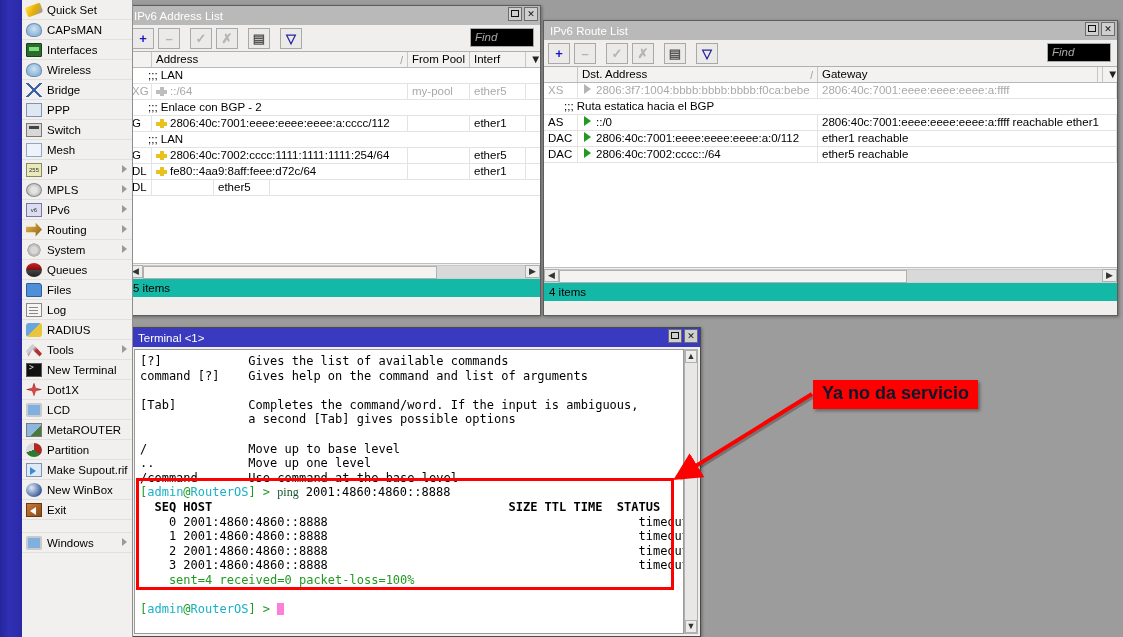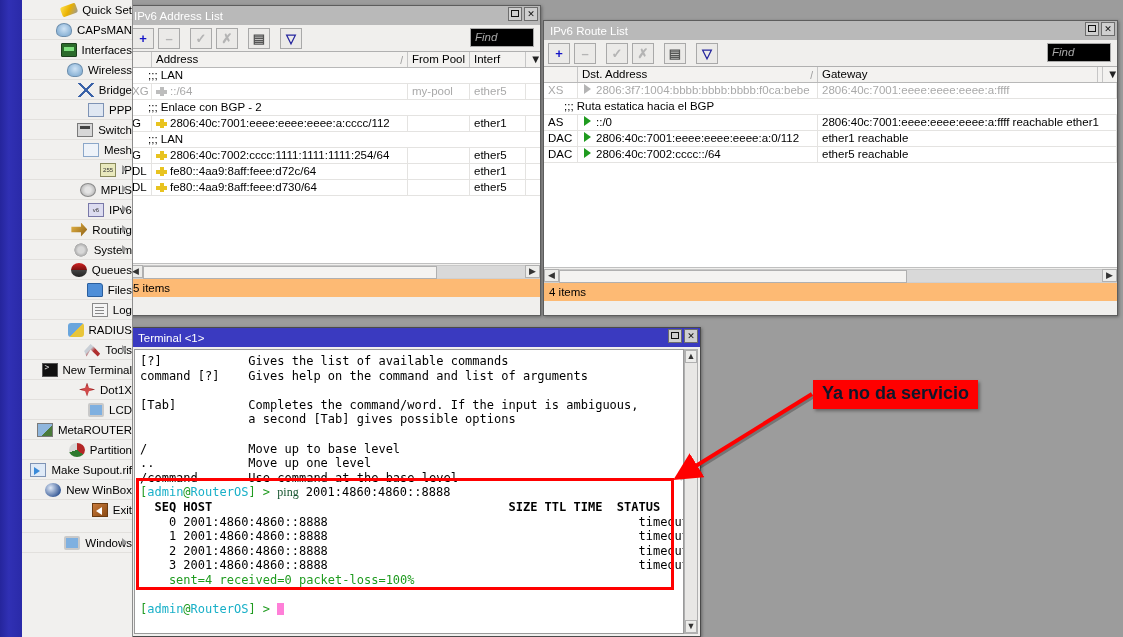--- a/index.html
+++ b/index.html
@@ -26,21 +26,20 @@
     border-right:1px solid #8e8e8e;
     z-index:3;
   }
   .menu-item {
     display:flex; align-items:center; height:20px;
     padding-left:4px; gap:5px;
     border-bottom:1px solid #e2e0dd;
     position:relative;
     cursor:default;
     font-size:11.5px;
-    justify-content:flex-end;
   }
   .menu-item .mlabel { white-space:nowrap; }
   .menu-item .arrow {
     position:absolute; right:5px; top:5px;
     width:0;height:0;
     border-left:5px solid #9a9a9a;
     border-top:4px solid transparent;
     border-bottom:4px solid transparent;
   }
   .menu-sep { height:13px; border-bottom:1px solid #e2e0dd; }
@@ -161,21 +160,21 @@
 
   .hscroll {
     height:15px; background:#f0efed; border-top:1px solid #c0c0c0;
     display:flex; align-items:center;
   }
   .hs-arrow { width:15px;height:13px;background:#ececea;border:1px solid #b0b0b0;
     text-align:center;line-height:11px;font-size:9px;color:#333;}
   .hs-track { flex:1; height:13px; background:#d9d9d9; border-top:1px solid #c8c8c8; position:relative;}
   .hs-thumb { position:absolute; left:0; top:0; height:13px; background:#f4f3f1; border:1px solid #b0b0b0;}
   .statusbar {
-    height:19px; background:#fdba74; border-top:1px solid #cfcfcf;
+    height:19px; background:#14b8a6; border-top:1px solid #cfcfcf;
     font-size:11.5px; line-height:18px; padding-left:5px;
   }
 
   
   #terminal { left:131px; top:327px; width:570px; height:310px; border:1px solid #4a4a4a; background:#f0efed; }
   #term-body {
     position:absolute; left:2px; top:21px; right:16px; bottom:2px;
     background:#ffffff; border:1px solid #9a9a9a; overflow:hidden;
   }
   #term-text {
@@ -392,21 +391,20 @@
         <div class="gc" style="width: 56px;">ether5</div>
       </div>
       <div class="grow">
         <div class="gc" style="width: 24px;">DL</div>
         <div class="gc" style="width: 256px;"><span class="ic-addr"></span><span>fe80::4aa9:8aff:feee:d72c/64</span></div>
         <div class="gc" style="width: 62px;"></div>
         <div class="gc" style="width: 56px;">ether1</div>
       </div>
       <div class="grow">
         <div class="gc" style="width: 24px;">DL</div>
-        <div class="gc" style="width: 256px;"><span class="ic-addr"></span><span>fe80::4aa9:8aff:feee:d730/64</span></div>
         <div class="gc" style="width: 62px;"></div>
         <div class="gc" style="width: 56px;">ether5</div>
       </div>
     </div>
   <div class="hscroll">
     <div class="hs-arrow">◀</div>
     <div class="hs-track">
       <div class="hs-thumb" style="width:77%"></div>
     </div>
     <div class="hs-arrow">▶</div>

